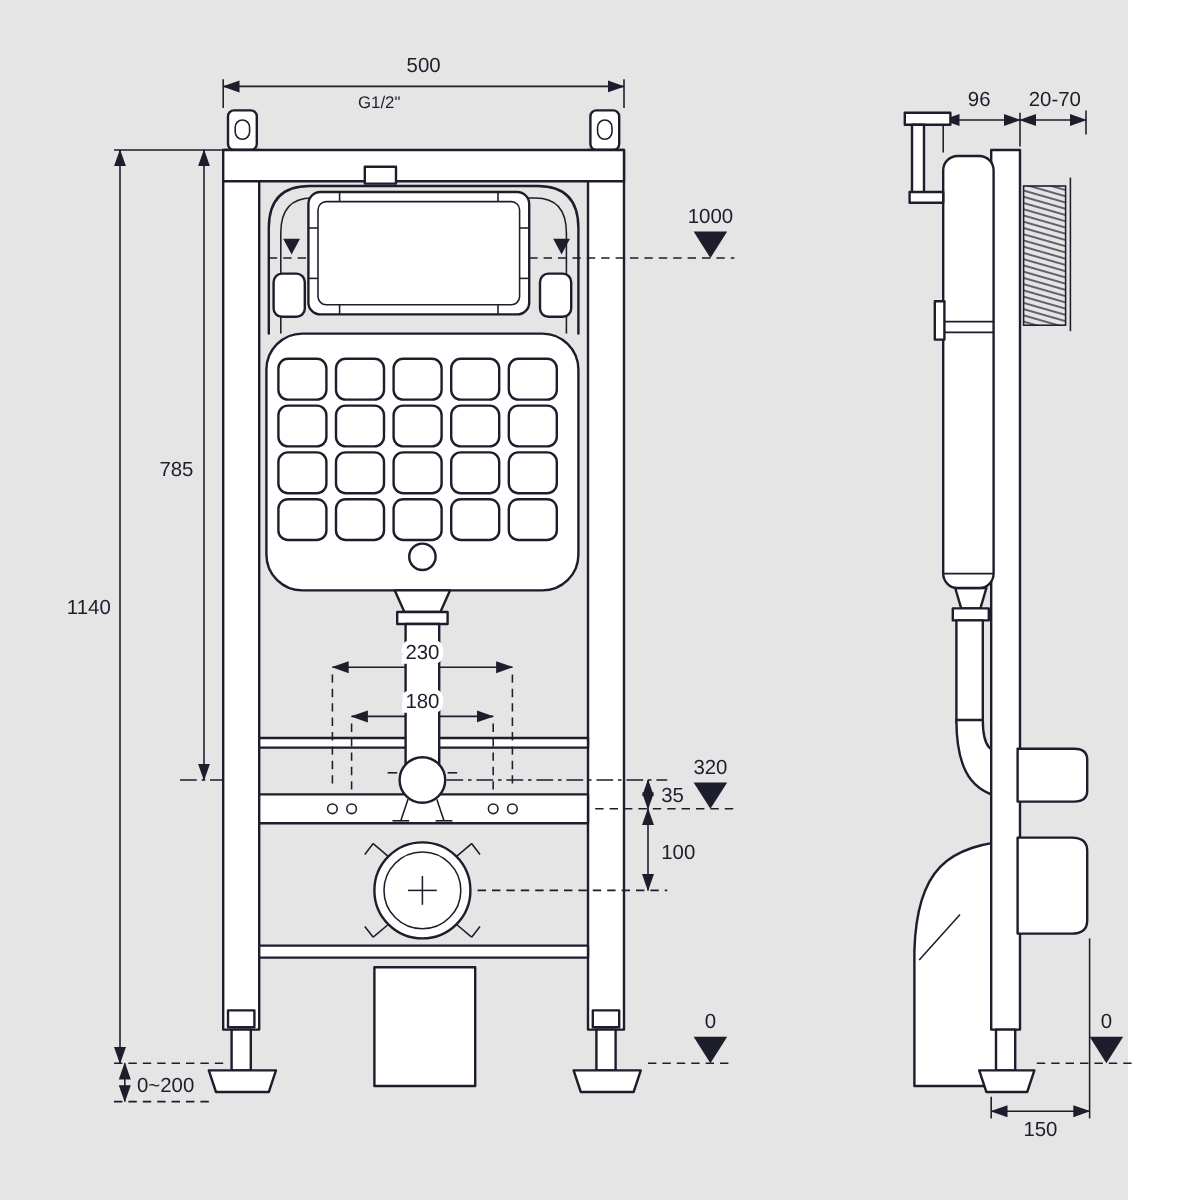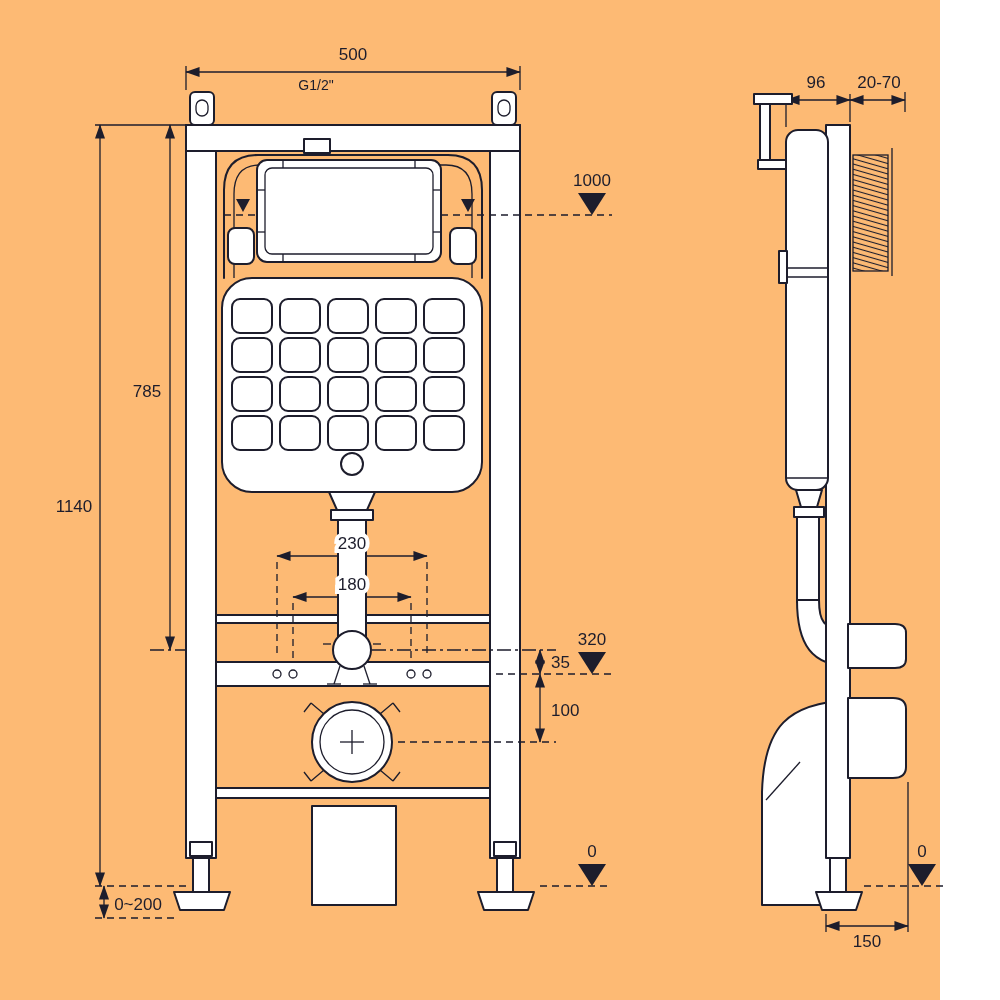--- a/index.html
+++ b/index.html
@@ -1,16 +1,16 @@
 <!DOCTYPE html>
 <html><head>
 <meta charset="utf-8">
 <style>
   html,body{margin:0;padding:0;background:#fff;}
-  .stage{width:940px;height:1000px;background:#fdba74;position:relative;font-family:"Liberation Sans",sans-serif;}
+  .stage{width:940px;height:1000px;background:#e5e5e5;position:relative;font-family:"Liberation Sans",sans-serif;}
   svg{display:block;}
   .s2 {stroke:#1d1d2c;stroke-width:2;fill:none;stroke-linecap:round;stroke-linejoin:round;}
   .s2f{stroke:#1d1d2c;stroke-width:2;fill:#ffffff;stroke-linejoin:round;}
   .s1 {stroke:#1d1d2c;stroke-width:1.3;fill:none;stroke-linecap:butt;}
   .dim{stroke:#1d1d2c;stroke-width:1.3;fill:none;}
   .dash{stroke:#1d1d2c;stroke-width:1.3;fill:none;stroke-dasharray:7 5;}
   .cline{stroke:#1d1d2c;stroke-width:1.3;fill:none;stroke-dasharray:14 4 3 4;}
   .tri{fill:#1d1d2c;stroke:none;}
   text{font:17px "Liberation Sans",sans-serif;fill:#1d1d2c;text-anchor:middle;}
   text.small{font-size:14px;}

